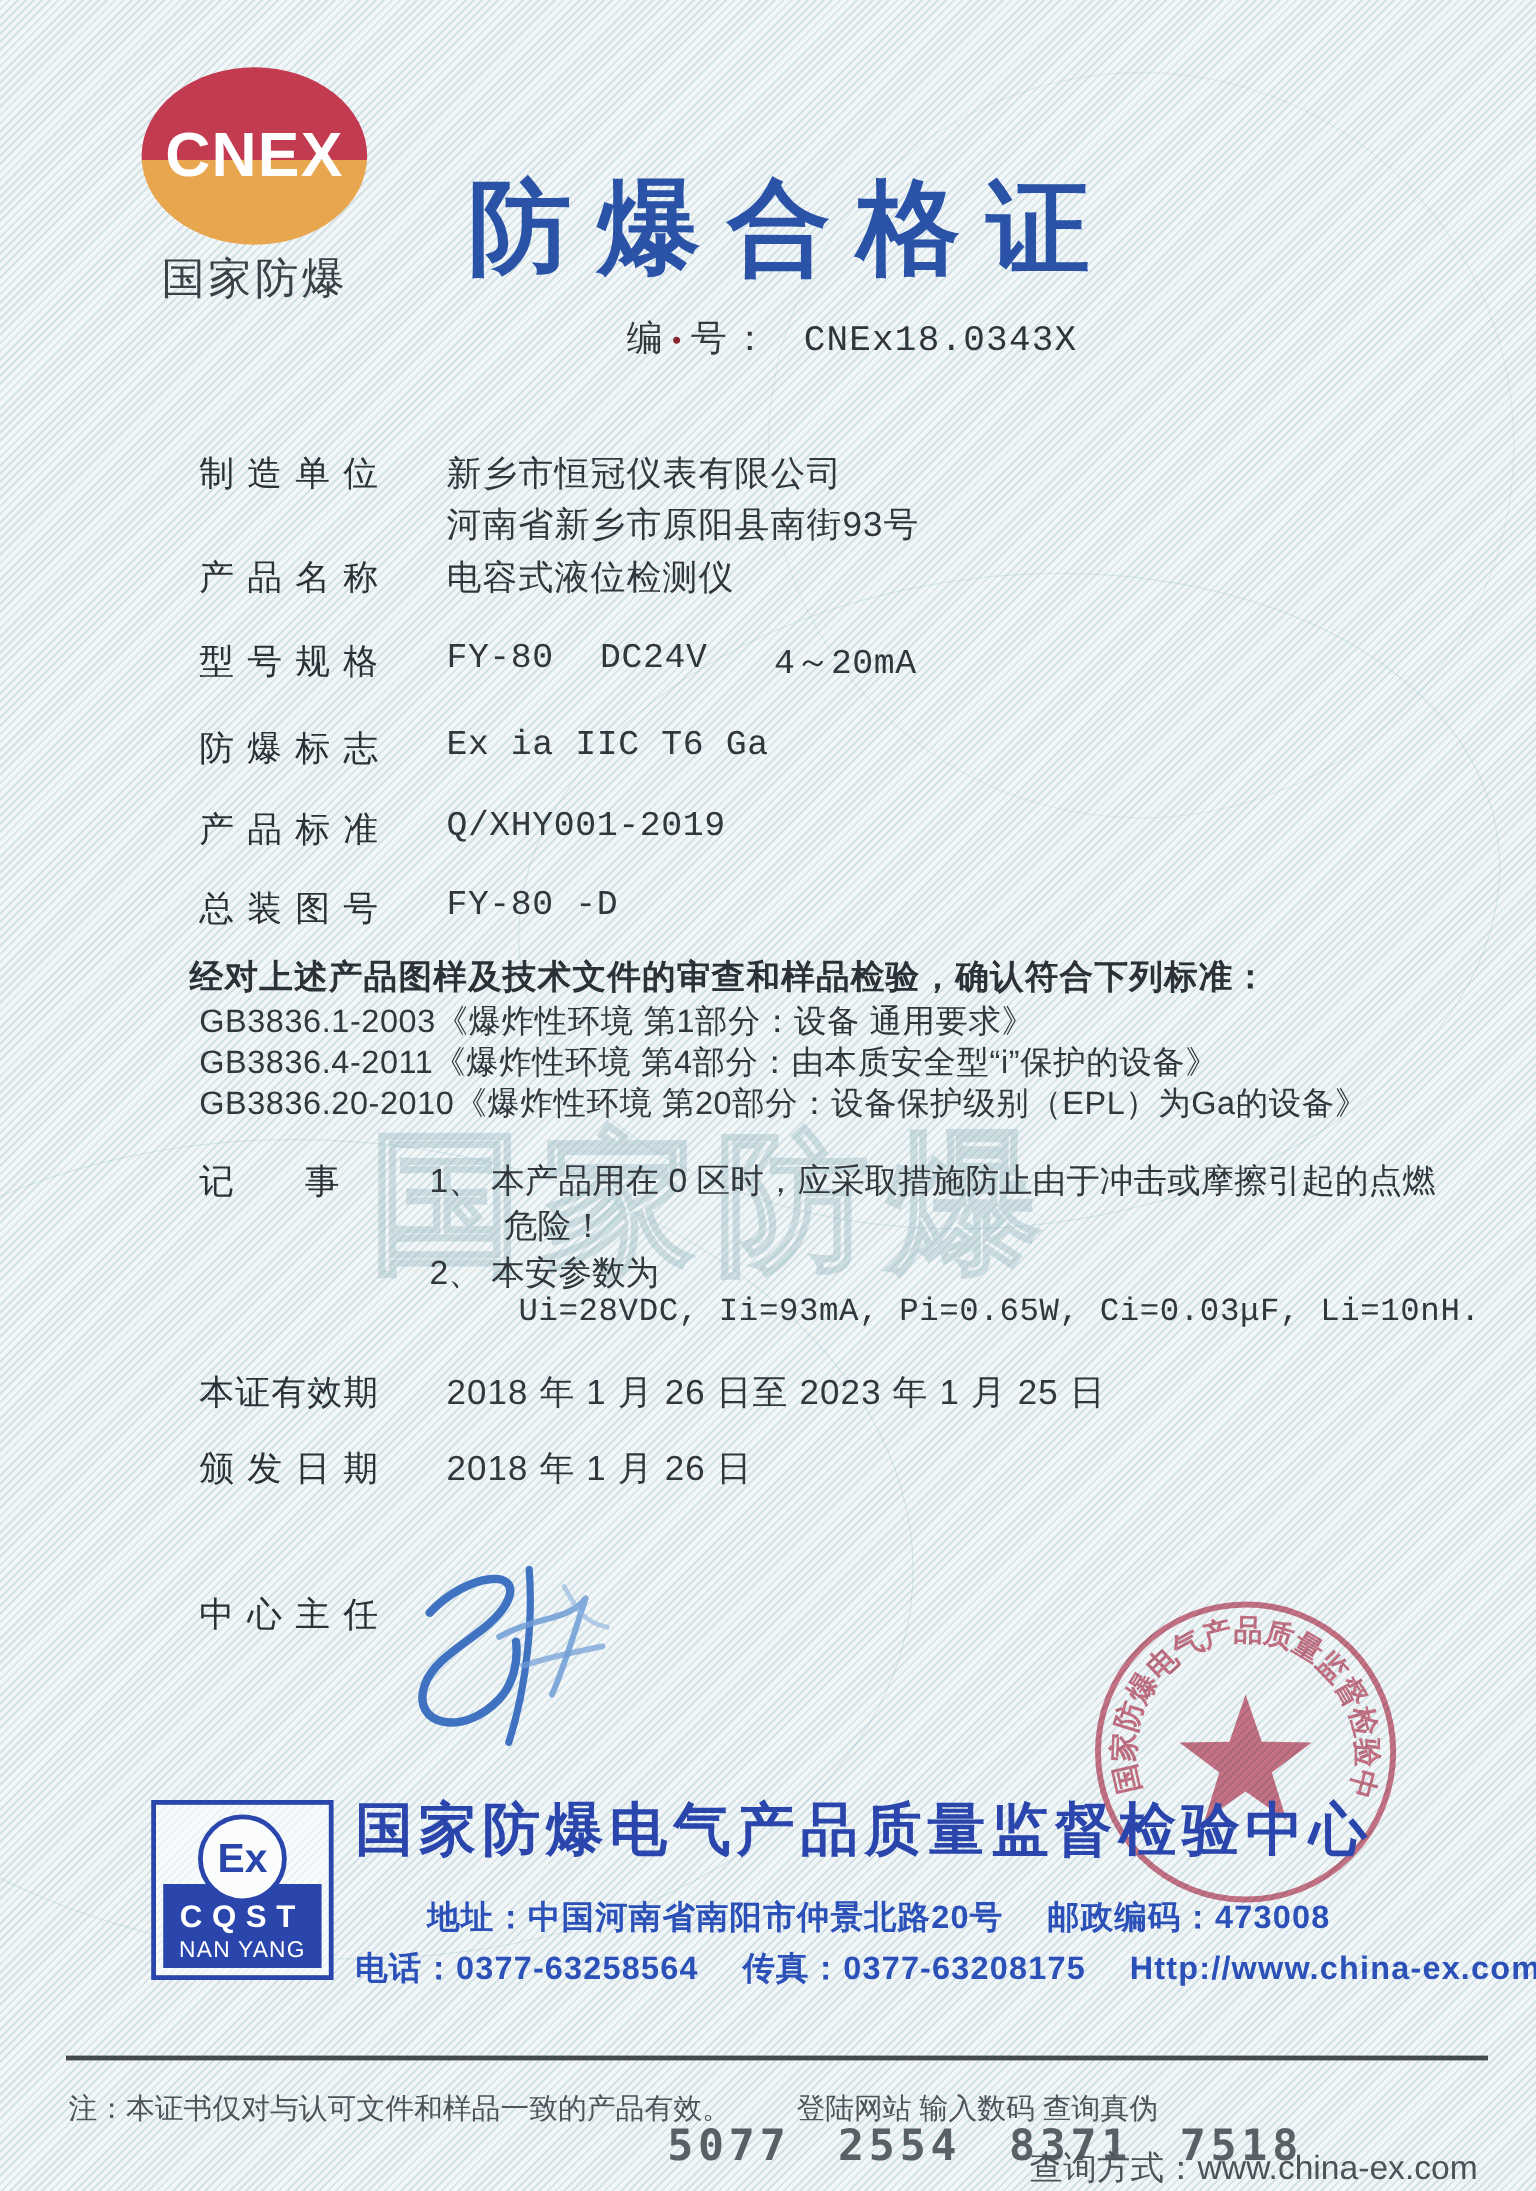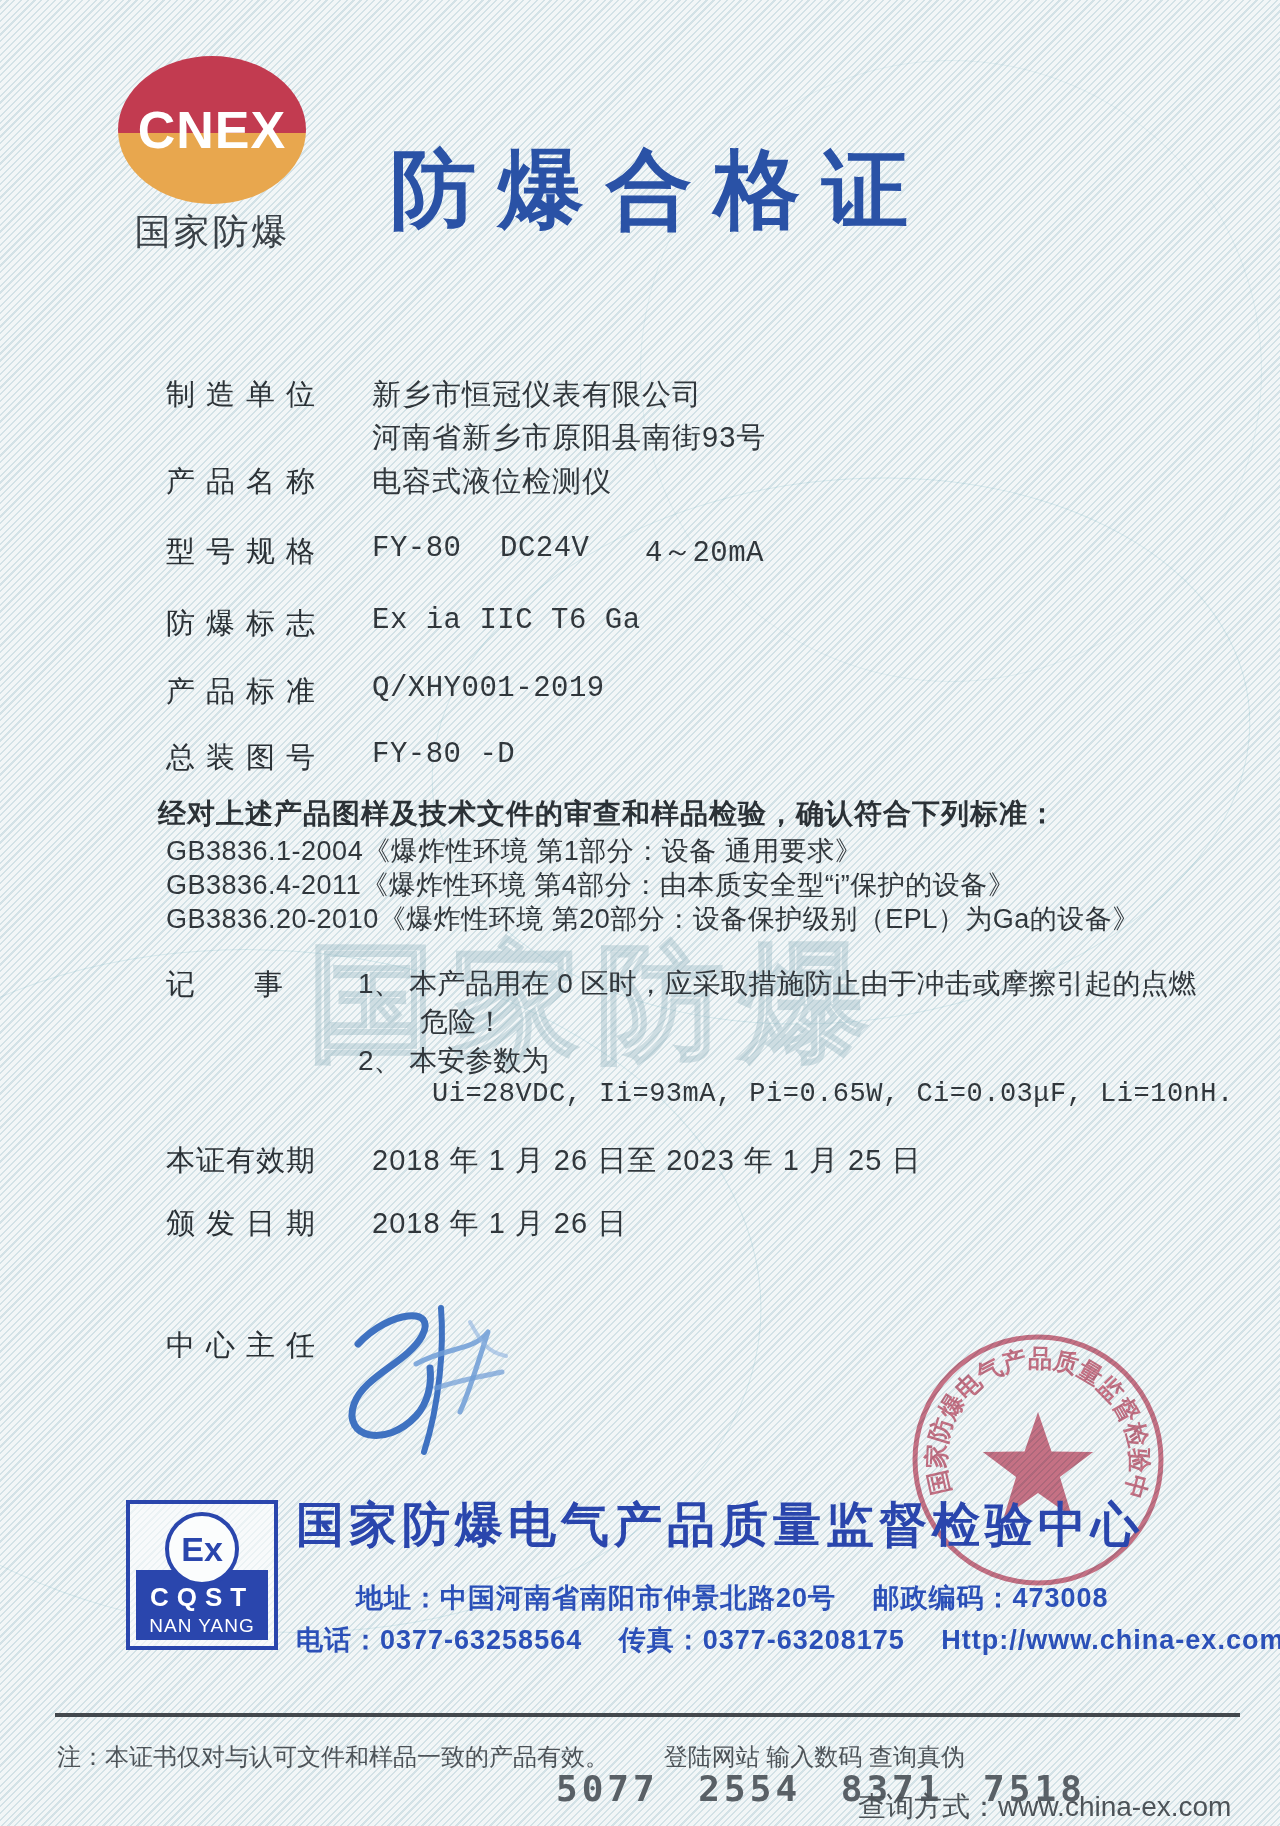--- a/index.html
+++ b/index.html
@@ -78,20 +78,23 @@
   <div class="arc arc1"></div>
   <div class="arc arc2"></div>
   <div class="arc arc3"></div>
   <div class="watermark">国家防爆</div>
 
   <div class="logo-ellipse">
     <span class="logo-text">CNEX</span>
   </div>
   <div class="logo-caption">国家防爆</div>
   <div class="title">防爆合格证</div>
+  <div class="certline">
+    <span>编</span><span class="dot">•</span><span>号：</span><span class="certno-value">CNEx18.0343X</span>
+  </div>
 
   <div class="frow" style="top:375px">
     <span class="flabel">制 造 单 位</span>
     <span class="fvalue">新乡市恒冠仪表有限公司</span>
   </div>
   <div class="frow" style="top:418px">
     <span class="fvalue">河南省新乡市原阳县南街93号</span>
   </div>
   <div class="frow" style="top:462px">
     <span class="flabel">产 品 名 称</span>
@@ -110,21 +113,21 @@
   <div class="frow" style="top:672px">
     <span class="flabel">产 品 标 准</span>
     <span class="fvalue mono">Q/XHY001-2019</span>
   </div>
   <div class="frow" style="top:738px">
     <span class="flabel">总 装 图 号</span>
     <span class="fvalue mono">FY-80 -D</span>
   </div>
 
   <div class="std-intro">经对上述产品图样及技术文件的审查和样品检验，确认符合下列标准：</div>
-  <div class="gb" style="top:833px">GB3836.1-2004《爆炸性环境  第1部分：设备 通用要求》</div>
+  <div class="gb" style="top:833px">GB3836.1-2003《爆炸性环境  第1部分：设备 通用要求》</div>
   <div class="gb" style="top:867px">GB3836.4-2011《爆炸性环境  第4部分：由本质安全型“i”保护的设备》</div>
   <div class="gb" style="top:901px">GB3836.20-2010《爆炸性环境  第20部分：设备保护级别（EPL）为Ga的设备》</div>
 
   <div class="frow" style="top:965px">
     <span class="flabel" style="width:118px">记 事</span>
   </div>
   <div class="nitem" style="left:358px;top:965px">1、 本产品用在 0 区时，应采取措施防止由于冲击或摩擦引起的点燃</div>
   <div class="nitem" style="left:420px;top:1003px">危险！</div>
   <div class="nitem" style="left:358px;top:1042px">2、 本安参数为</div>
   <div class="nitem mono" style="left:432px;top:1079px;font-size:27px">Ui=28VDC, Ii=93mA, Pi=0.65W, Ci=0.03μF, Li=10nH.</div>

